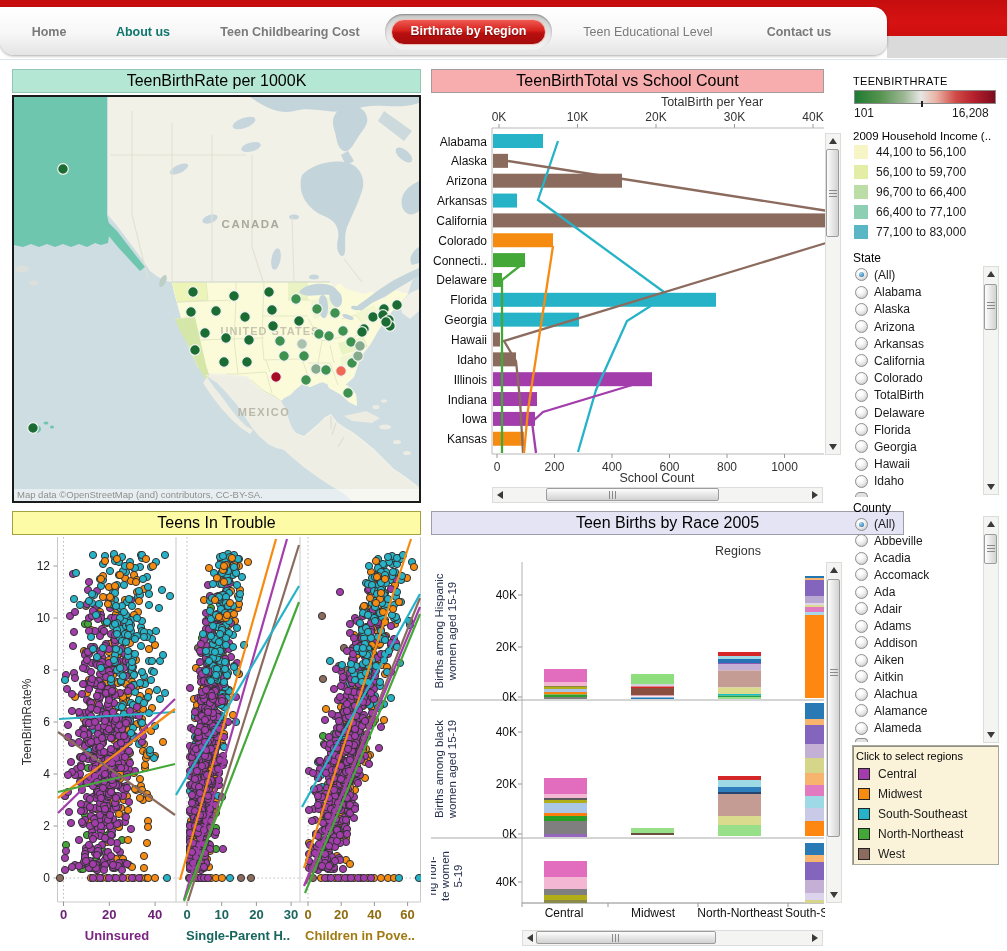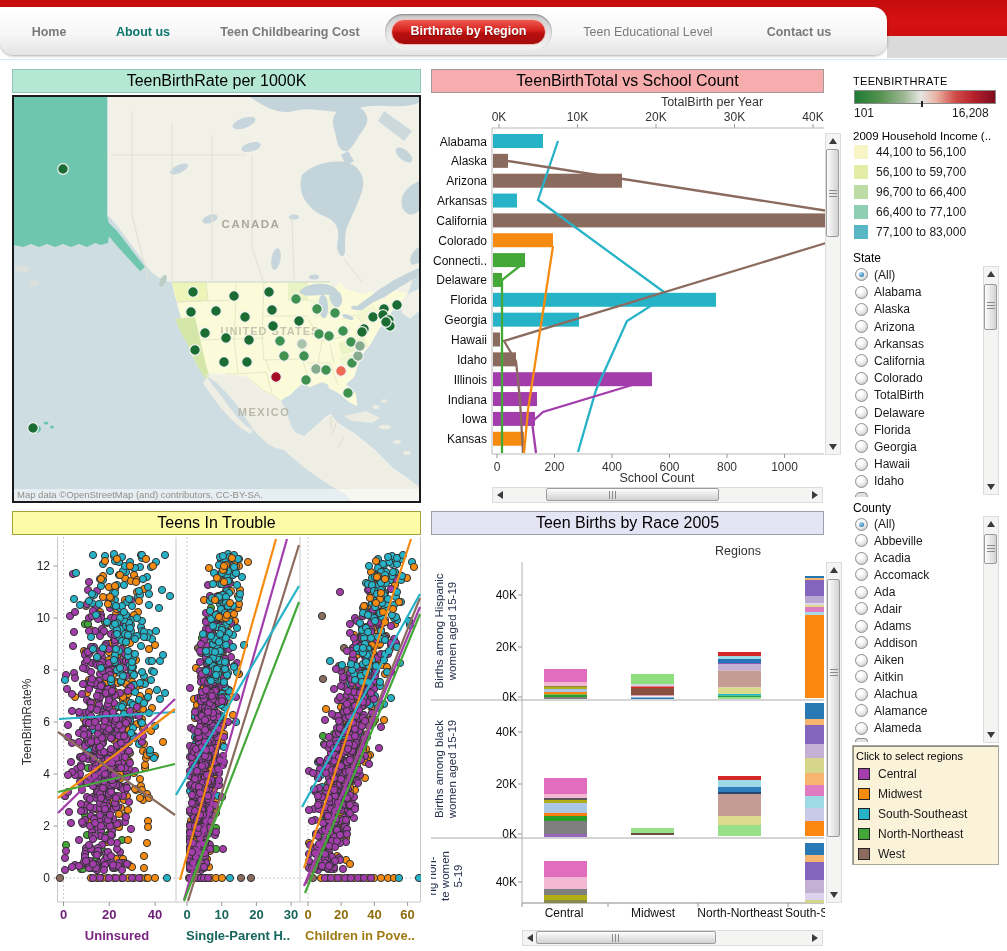--- a/index.html
+++ b/index.html
@@ -22,21 +22,21 @@
 <div class="abs" style="left:23px;top:25px;width:240px;text-align:center;font-size:12.5px;font-weight:bold;color:#0f766e">About us</div>
 <div class="abs" style="left:170px;top:25px;width:240px;text-align:center;font-size:12.5px;font-weight:bold;color:#7a7a7a">Teen Childbearing Cost</div>
 <div class="abs" style="left:528px;top:25px;width:240px;text-align:center;font-size:12.5px;font-weight:normal;color:#7a7a7a">Teen Educational Level</div>
 <div class="abs" style="left:679px;top:25px;width:240px;text-align:center;font-size:12.5px;font-weight:bold;color:#7a7a7a">Contact us</div>
 <div class="abs" style="left:385px;top:14px;width:167px;height:36px;border-radius:18px;background:linear-gradient(180deg,#c9c9c9,#e8e8e8 60%,#f2f2f2);box-shadow:inset 0 1px 2px rgba(0,0,0,.35)"></div>
 <div class="abs" style="left:391px;top:19px;width:155px;height:26px;border-radius:13px;background:linear-gradient(180deg,#ee5a52 0%,#d6201c 45%,#b90f0f 55%,#a50c0c 100%);border:1px solid #f0c0b8"></div>
 <div class="abs" style="left:391px;top:24px;width:155px;text-align:center;font-size:12.5px;font-weight:bold;color:#ffffff;text-shadow:0 1px 1px rgba(0,0,0,.4)">Birthrate by Region</div>
 <div class="title" style="left:12px;top:69px;width:409px;background:#b4e8d4;border:1px solid #93c6b4">TeenBirthRate per 1000K</div>
 <div class="title" style="left:431px;top:69px;width:393px;background:#f7adad;border:1px solid #a59a9a">TeenBirthTotal vs School Count</div>
 <div class="title" style="left:12px;top:511px;width:409px;background:#fdfba6;border:1px solid #a3a23e">Teens In Trouble</div>
-<div class="title" style="left:431px;top:511px;width:393px;background:#e4e4f4;border:1px solid #9e9ea8">Teen Births by Race 2005</div>
+<div class="title" style="left:431px;top:511px;width:473px;background:#e4e4f4;border:1px solid #9e9ea8">Teen Births by Race 2005</div>
 <svg class="abs" style="left:12px;top:95px;border:2px solid #1a1a1a" width="409" height="408" viewBox="0 0 405 404">
     <rect x="0" y="0" width="405" height="404" fill="#cedde2"></rect>
     <path d="M94,0 L405,0 L405,178 L398,184 L394,197 L388,204 L380,212 L372,222 L364,234 L356,248 L348,258 L344,268 L340,280 L330,289 L316,288 L308,285 L296,290 L288,287 L281,293 L276,298 L270,301 L267,304 L271,312 L274,322 L277,330 L282,336 L290,339 L297,333 L304,327 L311,320 L317,317 L323,325 L330,330 L340,336 L350,344 L360,352 L370,362 L380,372 L392,380 L405,390 L405,404 L338,404 L330,396 L316,388 L304,380 L290,370 L278,360 L269,351 L261,349 L253,345 L244,337 L238,330 L230,318 L222,306 L216,299 L208,290 L202,284 L191,276 L184,270 L176,253 L171,240 L168,224 L160,195 L158,185 L152,184 L144,180 L136,174 L128,162 L116,146 L104,130 L94,118 Z" fill="#f2f1e8"></path>
     <path d="M313,286 L333,288 L342,297 L343,309 L335,305 L326,297 L315,291 Z" fill="#f2f1e8"></path>
     <path d="M288,78 C301,64 330,60 342,70 C350,78 351,87 347,97 C343,109 338,118 333,130 C329,142 333,152 330,158 C326,162 321,152 324,142 C326,130 320,123 310,119 C296,113 282,98 288,78 Z" fill="#c3d4da"></path>
     <path d="M324,14 C336,6 350,8 353,20 C355,28 348,33 343,42 C338,50 334,57 328,53 C322,48 323,40 320,32 C318,24 319,18 324,14 Z" fill="#c3d4da"></path>
     <path d="M334,54 L340,64 L332,69 L327,58 Z" fill="#c3d4da"></path>
     <path d="M236,0 L405,0 L405,6 C380,14 362,4 342,12 C322,20 300,8 280,14 C264,18 248,8 236,0 Z" fill="#c3d4da"></path>
     <path d="M370,14 L398,34 L390,44 L364,24 Z" fill="#c3d4da" opacity="0.8"></path>
     <ellipse cx="390" cy="58" rx="10" ry="5" fill="#c3d4da" transform="rotate(40 390 58)"></ellipse>

